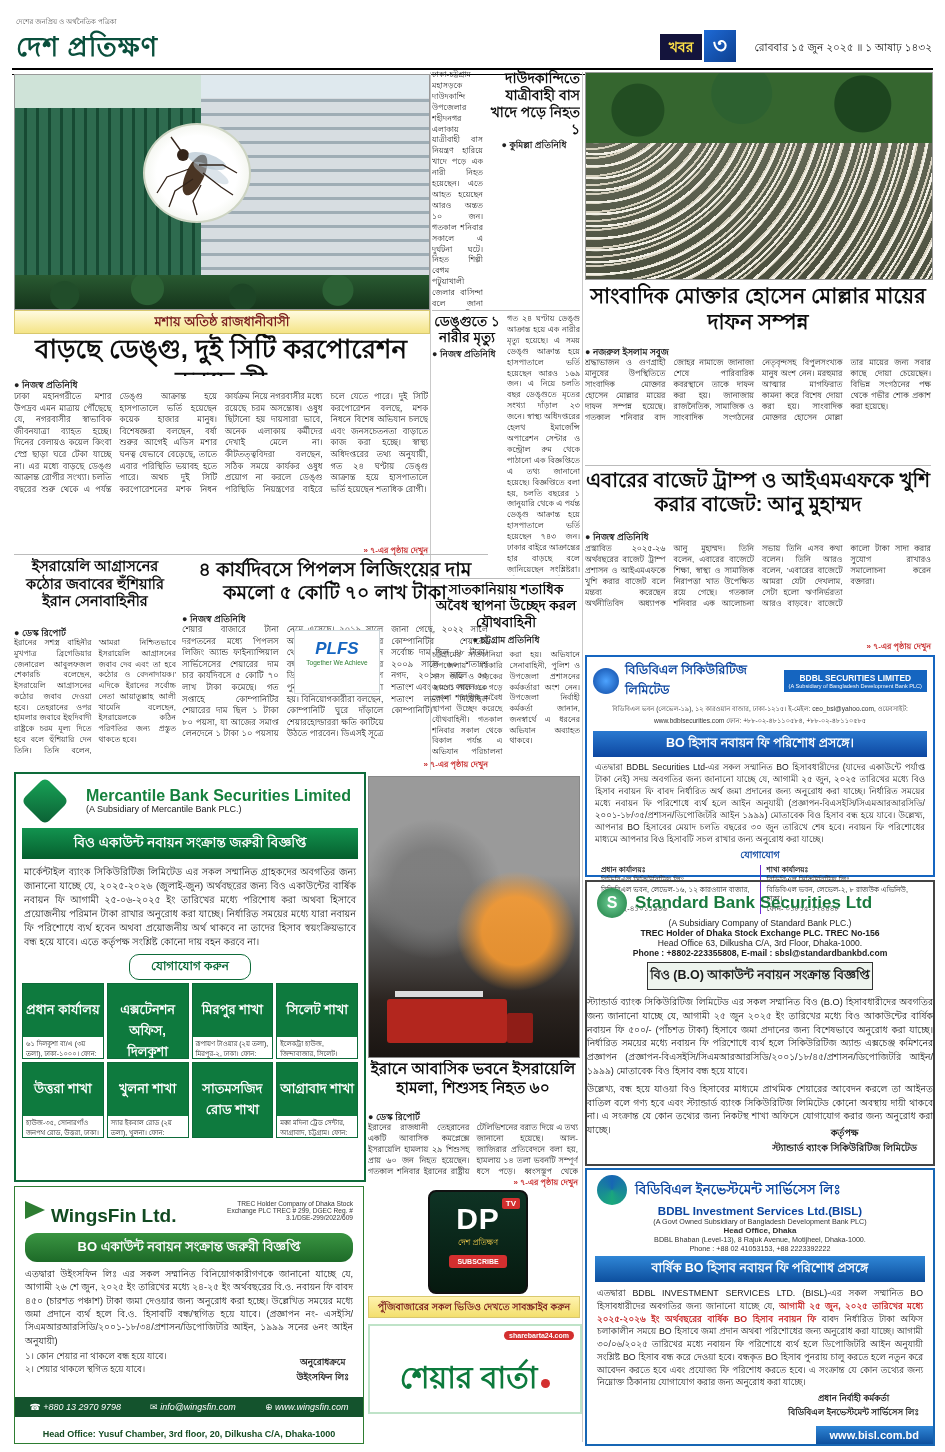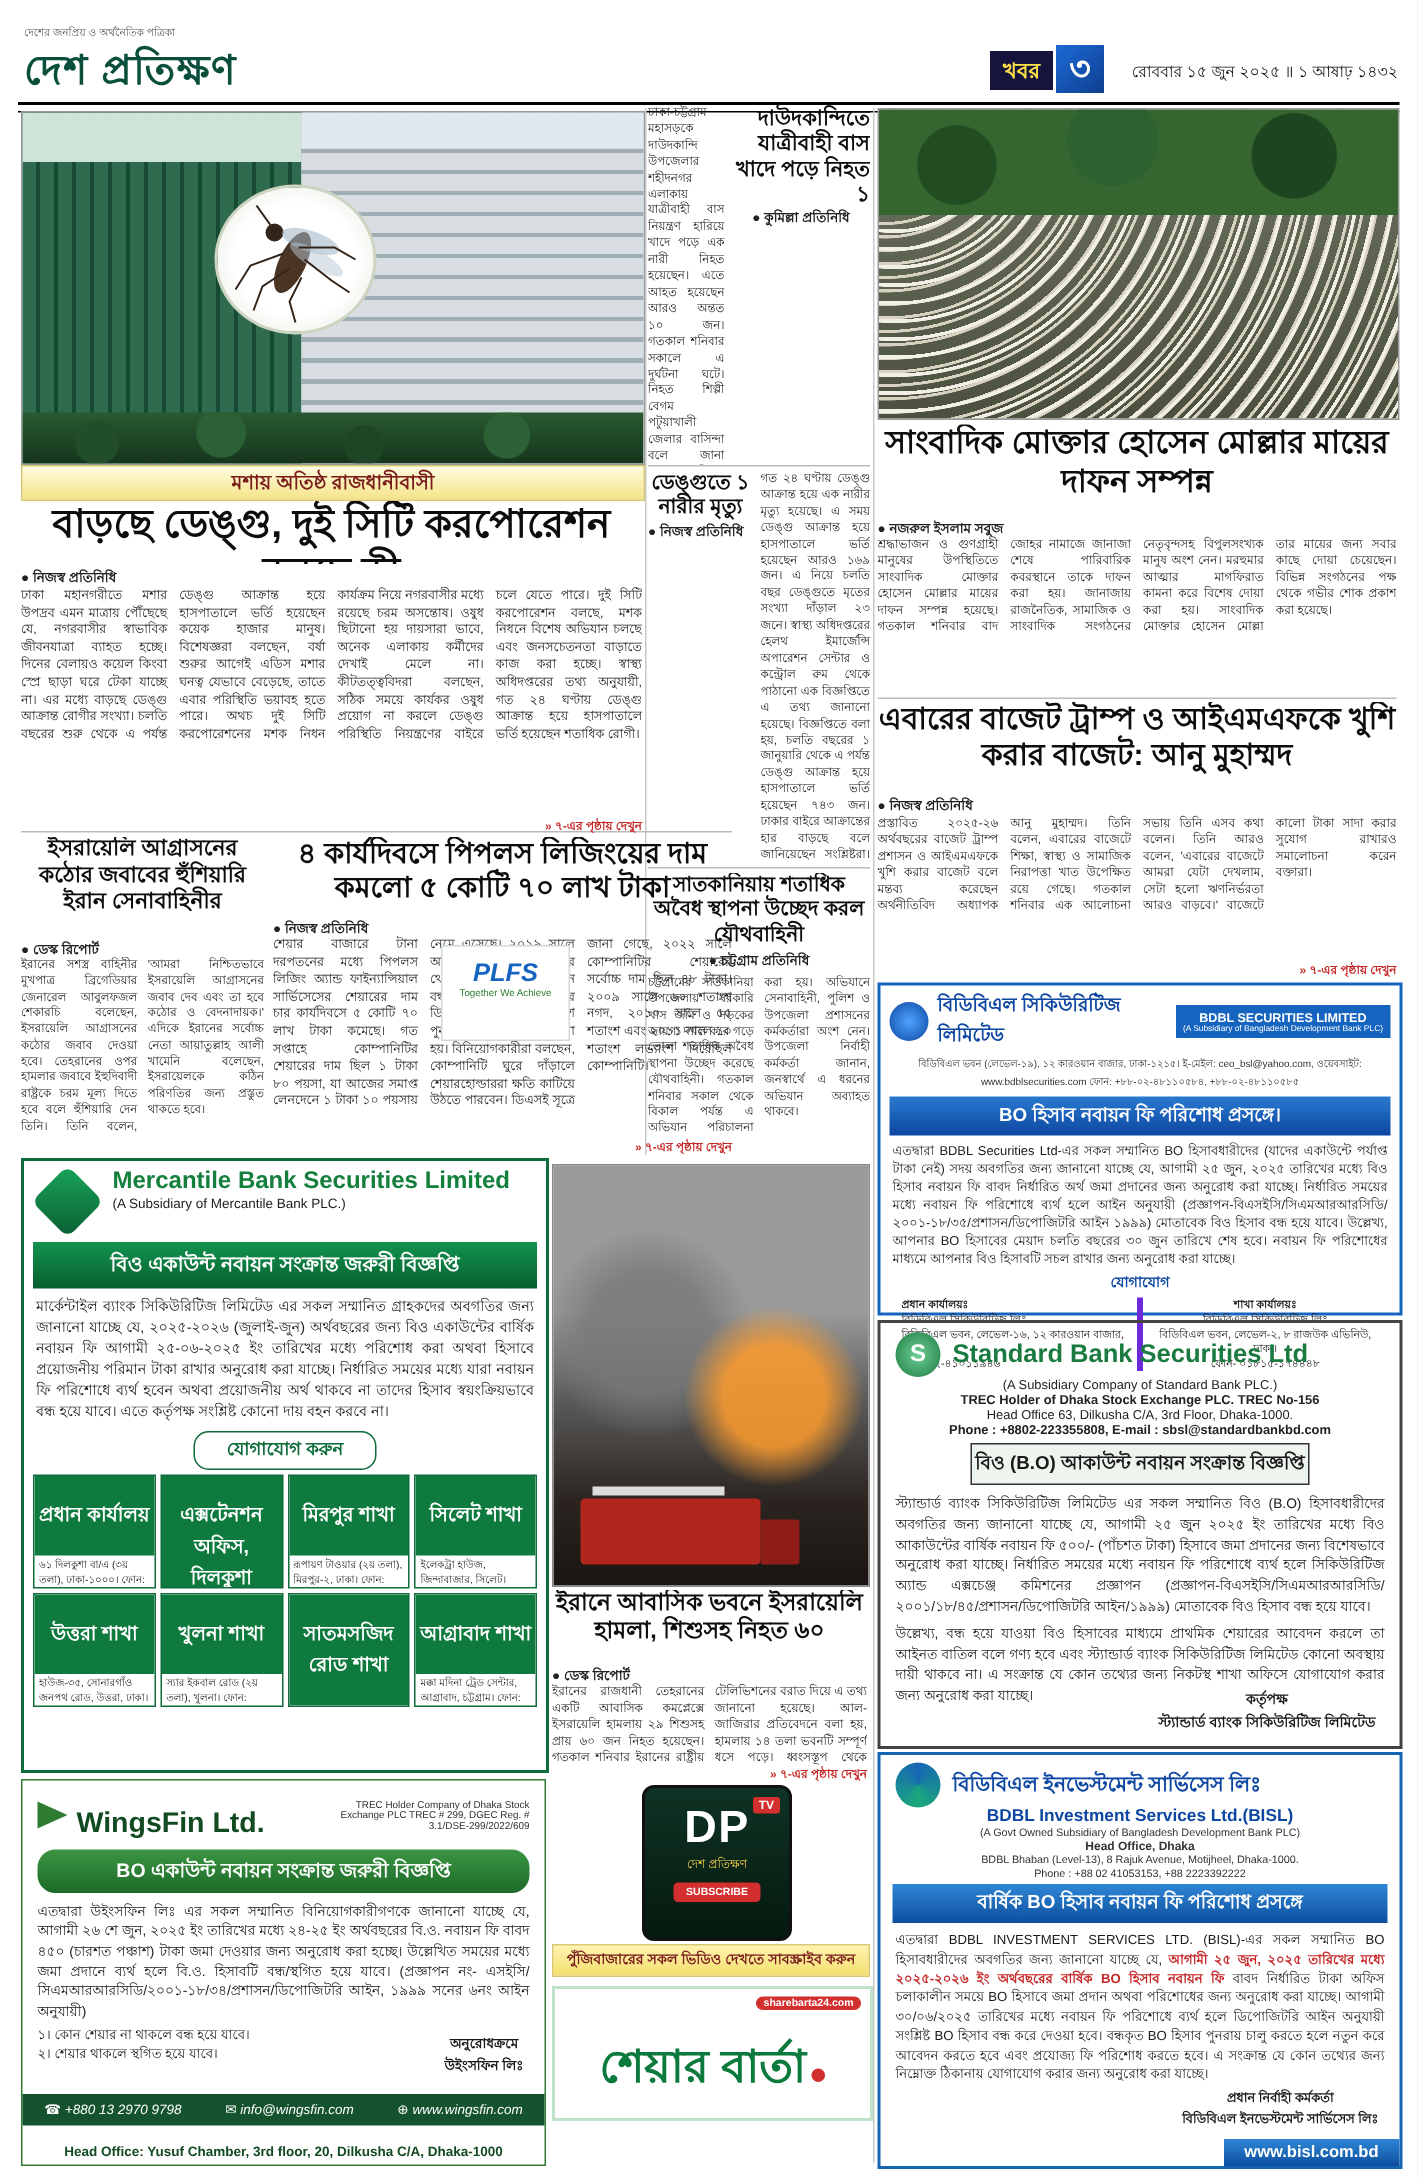--- a/index.html
+++ b/index.html
@@ -92,21 +92,21 @@
        linear-gradient(#9a9a9a 0 35%,#5c5c5c 55%,#2b2420 80%,#1a1512);}
   .truck{position:absolute;left:18px;bottom:14px;width:120px;height:44px;background:#b3261e;border-radius:3px;}
   .truck:before{content:"";position:absolute;right:-26px;bottom:0;width:26px;height:30px;background:#8f1d17;border-radius:2px;}
   .truck:after{content:"";position:absolute;left:8px;top:-8px;width:88px;height:6px;background:#ddd;}
   .fire-hl{left:368px;top:1060px;width:210px;height:48px;font-size:15.5px;}
   .fire-bl{left:368px;top:1110px;}
   .fire-bt{left:368px;top:1122px;width:210px;height:62px;font-size:8px;}
   .fire-cont{left:368px;top:1176px;width:210px;}
   
   .ad-mer{left:14px;top:772px;width:348px;height:406px;border:2px solid #0e6b3a;}
-  .mer-head{display:flex;align-items:flex-start;gap:9px;padding:6px 8px 2px;}
+  .mer-head{display:flex;align-items:center;gap:20px;padding:6px 8px 2px;}
   .mer-logo{width:34px;height:34px;background:linear-gradient(135deg,#18a558,#0b5e33);transform:rotate(45deg);
             border-radius:6px;flex:0 0 auto;margin:4px;}
   .mer-brand{font-size:16px;font-weight:bold;color:#15803d;line-height:1.05;}
   .mer-sub{font-size:9px;color:#222;}
   .mer-bar{margin:4px 6px;background:linear-gradient(#12934f,#065f2e);color:#fff;font-weight:bold;
            font-size:13.5px;text-align:center;padding:4px 2px;}
   .mer-bt{padding:2px 8px;font-size:9.6px;line-height:1.45;text-align:justify;}
   .mer-cn{margin:4px auto 2px;width:120px;text-align:center;font-weight:bold;font-size:12px;
           border:1px solid #0e6b3a;border-radius:10px;padding:2px 0;color:#0e6b3a;}
   .mer-grid{display:grid;grid-template-columns:repeat(4,1fr);gap:3px;margin:3px 6px;}
@@ -135,33 +135,33 @@
   .bs-bn{font-size:12.5px;font-weight:bold;color:#0d47a1;flex:1;}
   .bs-enbox{background:#1565c0;color:#fff;text-align:center;font-size:8.4px;font-weight:bold;padding:3px 5px;line-height:1.2;}
   .bs-ensub{font-size:5.6px;font-weight:normal;}
   .bs-addr{font-size:6.6px;text-align:center;color:#333;padding:2px 4px;}
   .bs-bar{margin:2px 6px;background:linear-gradient(#2979d0,#0d47a1);color:#fff;font-weight:bold;font-size:12.5px;
           text-align:center;padding:3px 0;}
   .bs-bt{padding:2px 8px;font-size:8.6px;line-height:1.4;text-align:justify;}
   .bs-cn{text-align:center;font-weight:bold;font-size:9.5px;color:#0d47a1;margin-top:1px;}
   .bs-foot{display:flex;margin:2px 8px 0;}
   .bs-off{flex:1;font-size:7.2px;line-height:1.35;padding:0 6px;}
-  .bs-off + .bs-off{border-left:4px solid #6d28d9;text-align:center;}
+  .bs-off + .bs-off{border-left:1px solid #6d28d9;}
   .bs-off .ttl{font-weight:bold;}
   
   .ad-sb{left:585px;top:880px;width:346px;height:282px;border:2px solid #444;}
   .sb-head{display:flex;align-items:center;gap:8px;padding:6px 10px 0;}
   .sb-logo{width:30px;height:30px;border-radius:50%;background:radial-gradient(#6fcf97,#1b7a3f);color:#fff;
            font-weight:bold;text-align:center;line-height:30px;font-size:16px;flex:0 0 auto;}
   .sb-name{font-size:17px;font-weight:bold;color:#1b7a3f;}
   .sb-line{font-size:8.6px;text-align:center;color:#222;}
   .sb-line.b{font-weight:bold;}
   .sb-title{margin:4px 60px;border:1px solid #333;background:#eef4ee;font-weight:bold;font-size:12.5px;
             text-align:center;padding:3px 0;}
-  .sb-bt{padding:2px 10px;font-size:9.2px;line-height:1.5;text-align:justify;}
+  .sb-bt{padding:2px 0;font-size:9.2px;line-height:1.5;text-align:justify;}
   .sb-sign{position:absolute;right:16px;bottom:8px;text-align:center;font-size:9.5px;font-weight:bold;}
   
   .ad-bi{left:585px;top:1168px;width:346px;height:274px;border:2px solid #1766b4;}
   .bi-head{display:flex;align-items:center;gap:8px;padding:5px 10px 0;}
   .bi-logo{width:30px;height:30px;border-radius:50%;background:conic-gradient(#1766b4,#1aa87c,#1766b4);flex:0 0 auto;}
   .bi-bn{font-size:13.5px;font-weight:bold;color:#0d47a1;}
   .bi-en{font-size:11.5px;font-weight:bold;color:#0d47a1;text-align:center;}
   .bi-line{font-size:7.2px;text-align:center;color:#333;}
   .bi-line.b{font-weight:bold;font-size:8px;}
   .bi-bar{margin:3px 8px;background:linear-gradient(#2f86d6,#0d4f9e);color:#fff;font-weight:bold;font-size:12.5px;

